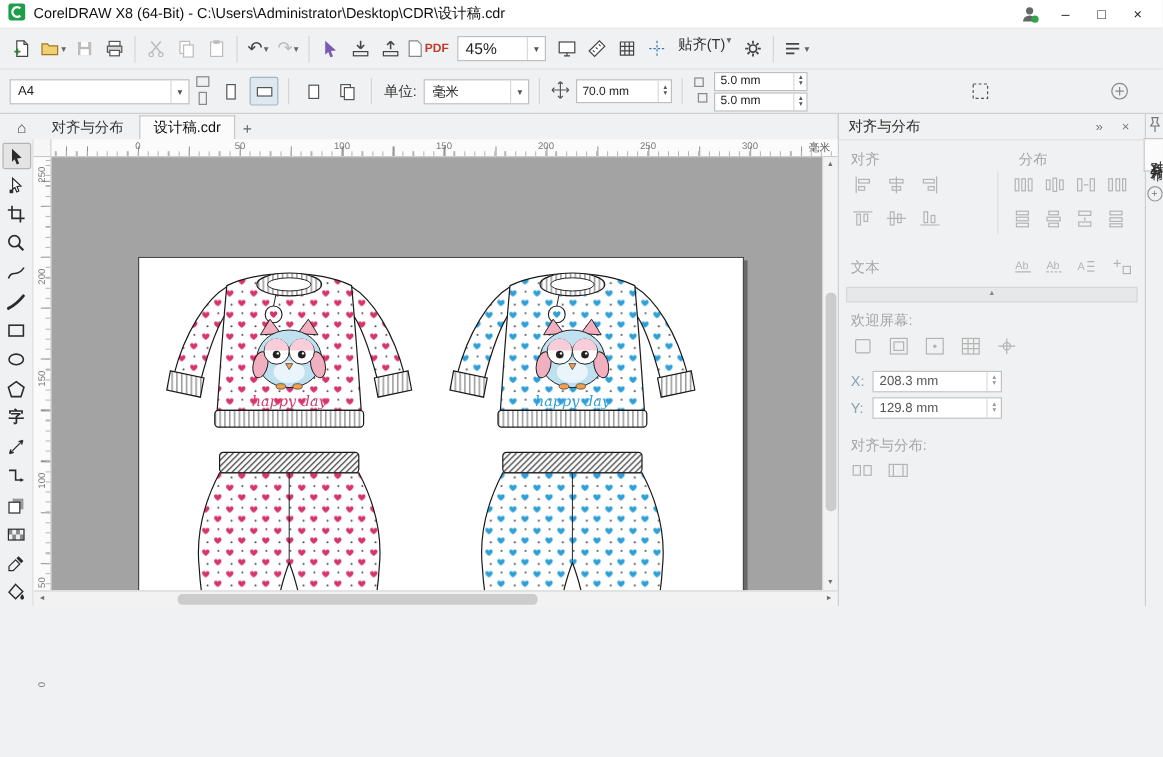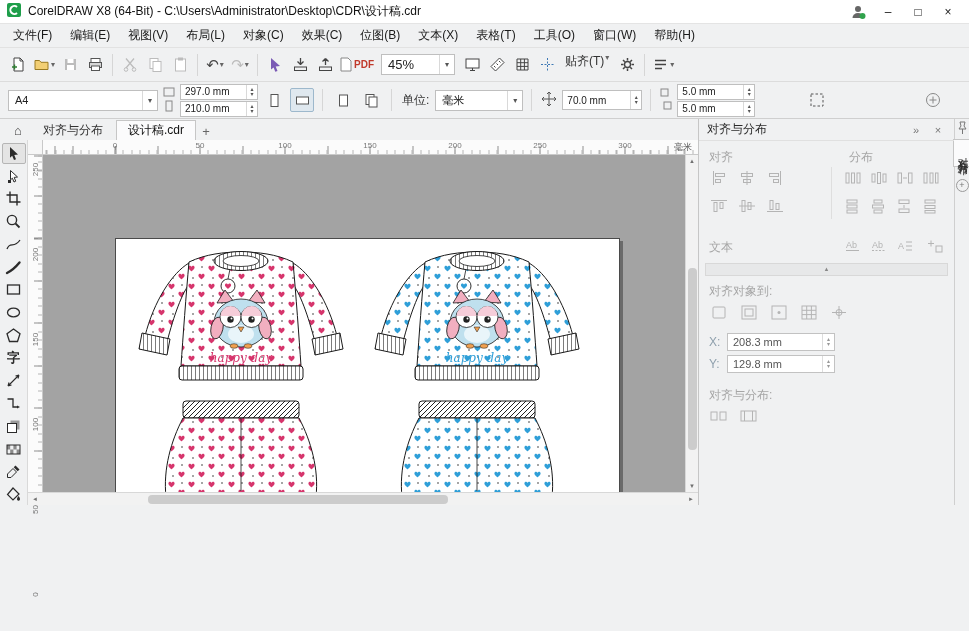--- a/index.html
+++ b/index.html
@@ -117,34 +117,20 @@
             <path d="M2.5,14 a5.5,5 0 0 1 11,0 Z" fill="#666"></path>
             <circle cx="12.5" cy="12" r="3" fill="#31a24c"></circle>
           </svg>
         </span>
       <span class="win-btn">–</span>
       <span class="win-btn">□</span>
       <span class="win-btn">×</span>
     </span>
   </div>
 
-  <div class="menubar">
-    <span class="menu-item">文件(F)</span>
-    <span class="menu-item">编辑(E)</span>
-    <span class="menu-item">视图(V)</span>
-    <span class="menu-item">布局(L)</span>
-    <span class="menu-item">对象(C)</span>
-    <span class="menu-item">效果(C)</span>
-    <span class="menu-item">位图(B)</span>
-    <span class="menu-item">文本(X)</span>
-    <span class="menu-item">表格(T)</span>
-    <span class="menu-item">工具(O)</span>
-    <span class="menu-item">窗口(W)</span>
-    <span class="menu-item">帮助(H)</span>
-  </div>
 
   <div class="toolbar">
     <span class="tbtn">
         <svg width="17" height="17">
           <path d="M4,2 h6 l3,3 v10 H4 Z" fill="#fff" stroke="#444"></path>
           <path d="M10,2 v3 h3" fill="none" stroke="#444"></path>
           <path d="M2,11 h5 M4.5,8.5 v5" stroke="#2e7d32" stroke-width="1.4"></path>
         </svg>
       </span>
     <span class="tbtn">
@@ -270,36 +256,20 @@
 
   <div class="propbar">
     <div class="combo" style="width:150px">
       <span class="val">A4</span>
       <span class="arrowbox">▾</span>
     </div>
     <span><svg width="14" height="28">
           <rect x="2" y="3" width="10" height="8" fill="none" stroke="#888"></rect>
           <rect x="4" y="16" width="6" height="10" fill="none" stroke="#888"></rect>
         </svg></span>
-    <div class="stack">
-      <div class="spin">
-          <span class="val">297.0 mm</span>
-          <span class="ud">
-            <i>▴</i>
-            <i>▾</i>
-          </span>
-        </div>
-      <div class="spin">
-          <span class="val">210.0 mm</span>
-          <span class="ud">
-            <i>▴</i>
-            <i>▾</i>
-          </span>
-        </div>
-    </div>
     <span class="pbtn">
         <svg width="17" height="17">
           <rect x="5" y="2.5" width="7" height="12" fill="#fff" stroke="#555"></rect>
         </svg>
       </span>
     <span class="pbtn pressed">
         <svg width="17" height="17">
           <rect x="2.5" y="5" width="12" height="7" fill="#fff" stroke="#555"></rect>
         </svg>
       </span>
@@ -709,21 +679,21 @@
           </span>
         <span class="dicon" style="left:224px;top:94px">
             <svg width="18" height="16">
               <path d="M2,5.5h6 M5,2.5v6"></path>
               <rect x="10" y="8" width="6" height="6"></rect>
             </svg>
           </span>
 
         <div class="collapse-bar" style="top:122px"><span>▲</span></div>
 
-        <span class="dlabel" style="left:10px;top:142px">对齐对象到:</span>
+        <span class="dlabel" style="left:10px;top:142px">欢迎屏幕:</span>
         <span class="dicon" style="left:8px;top:160px">
             <svg width="20" height="17">
               <rect x="4" y="3" width="12" height="11" rx="1"></rect>
             </svg>
           </span>
         <span class="dicon" style="left:38px;top:160px">
             <svg width="20" height="17">
               <rect x="3" y="2" width="14" height="13"></rect>
               <rect x="6" y="5" width="8" height="7"></rect>
             </svg>

